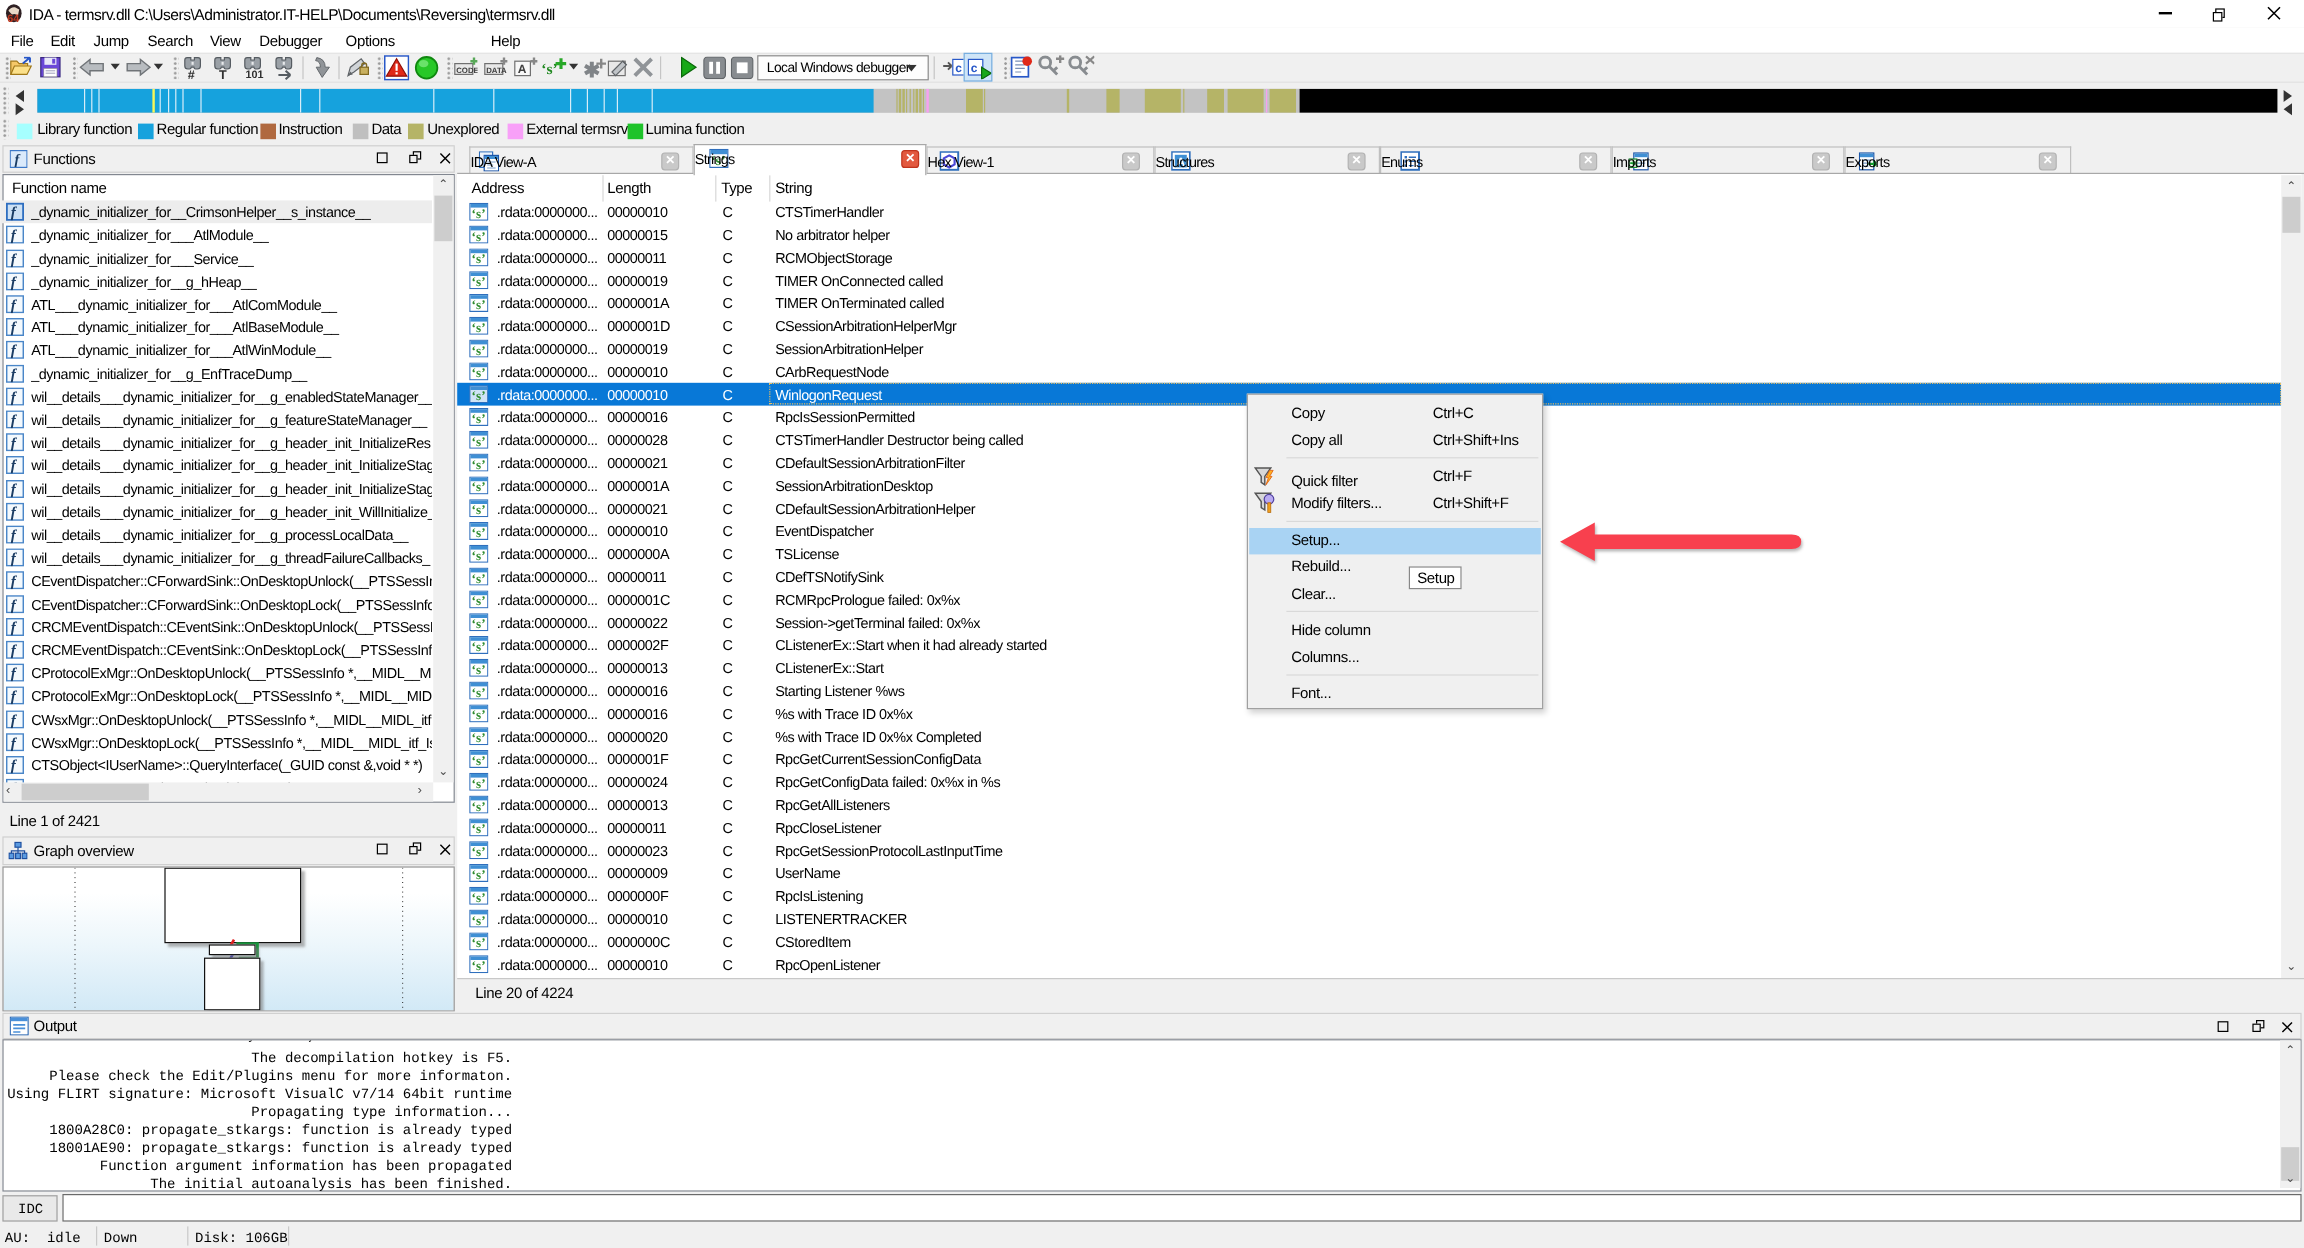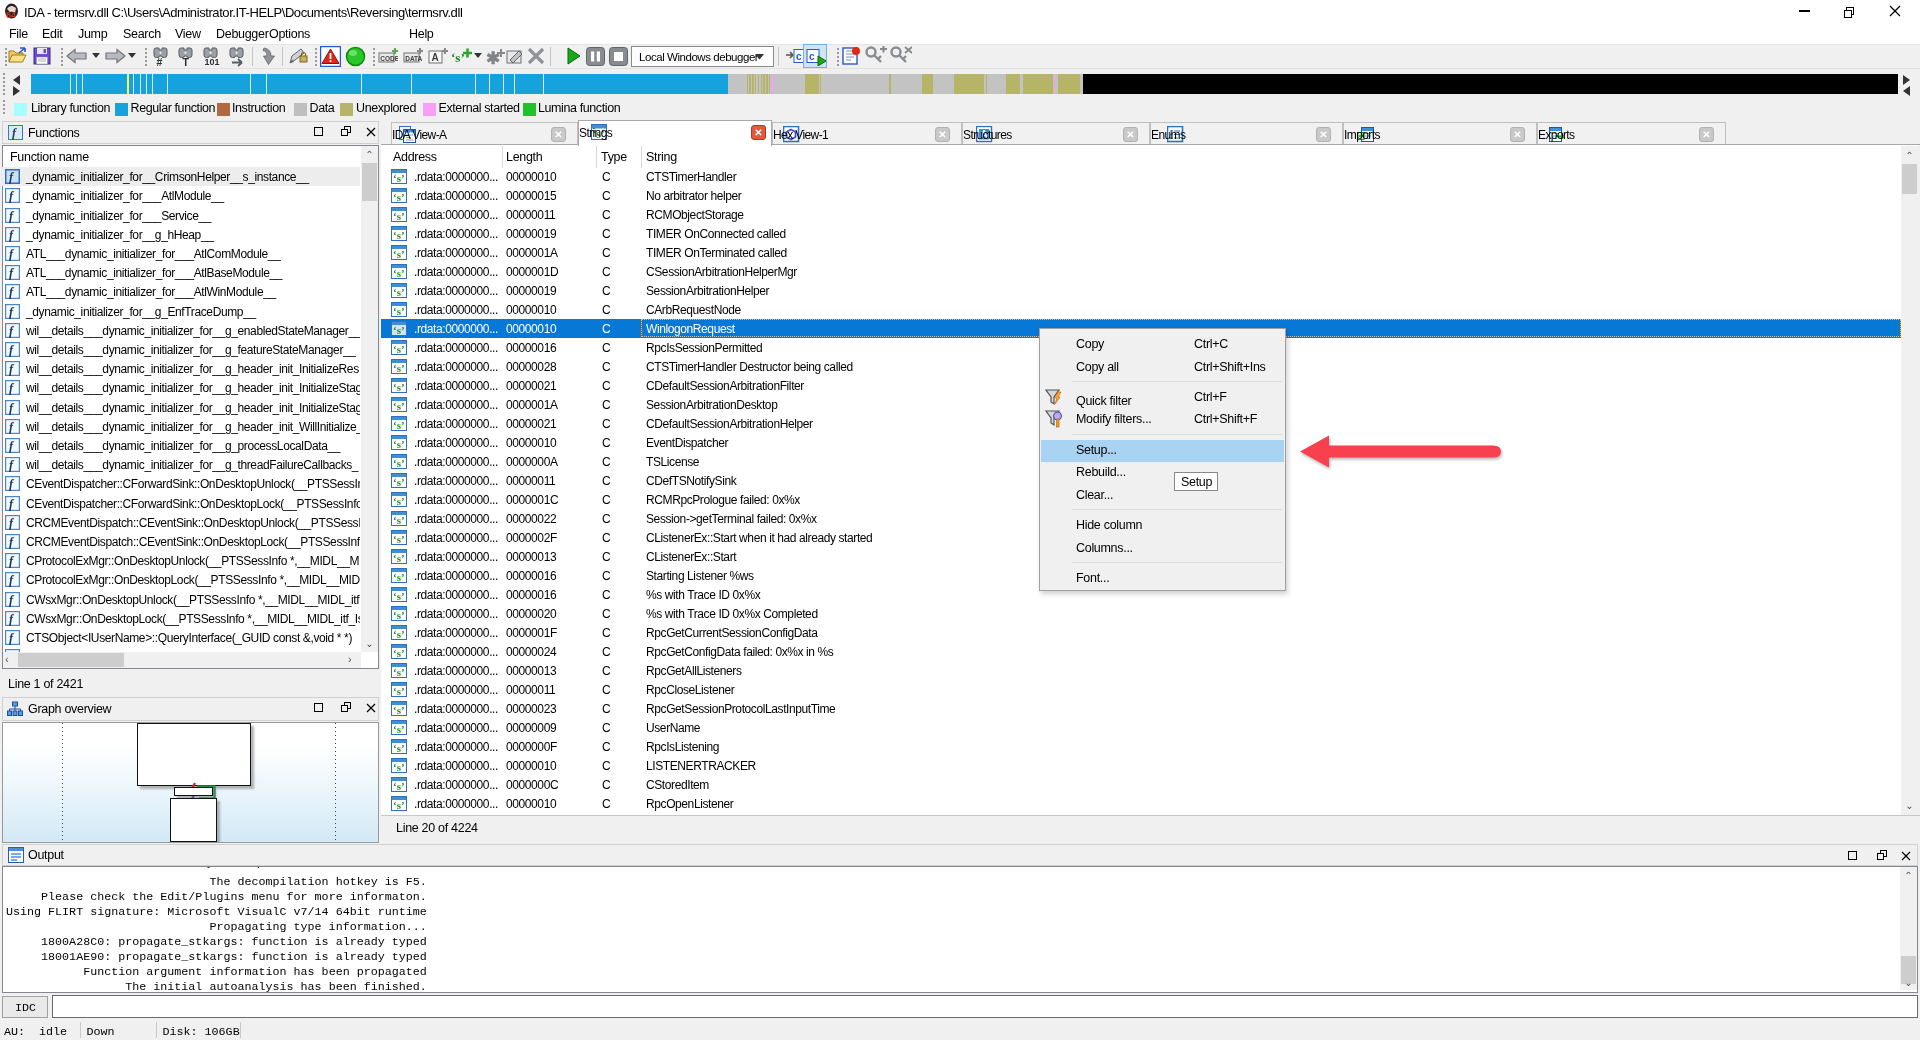--- a/index.html
+++ b/index.html
@@ -48,21 +48,21 @@
     </svg>
 
   <div class="abs" style="left:0;top:23px;width:1920px;height:21px;background:#fff;"></div>
   <div class="abs" style="left:0;top:27px;width:1920px;font-size:12.5px;letter-spacing:-0.3px;">
     <span class="abs" style="left:9px;">File</span>
     <span class="abs" style="left:42px;">Edit</span>
     <span class="abs" style="left:78px;">Jump</span>
     <span class="abs" style="left:123px;">Search</span>
     <span class="abs" style="left:175px;">View</span>
     <span class="abs" style="left:216px;">Debugger</span>
-    <span class="abs" style="left:269px;">Options</span>
+    <span class="abs" style="left:288px;">Options</span>
     <span class="abs" style="left:342px;margin-top:20px;">Windows</span>
     <span class="abs" style="left:409px;">Help</span>
   </div>
 
   <div class="abs" style="left:0;top:44px;width:1920px;height:25px;background:#f0f0f0;border-top:1px solid #e5e5e5;border-bottom:1px solid #e2e2e2;"></div>
   <div id="toolbar">
       <div class="abs hdl" style="left:4px;top:47px;height:19px;"></div>
       <div class="abs hdl" style="left:60px;top:47px;height:19px;"></div>
       <div class="abs hdl" style="left:144px;top:47px;height:19px;"></div>
       <div class="abs hdl" style="left:314px;top:47px;height:19px;"></div>
@@ -272,21 +272,21 @@
       <div class="abs swt" style="left:31px">Library function</div>
       <div class="abs sw" style="left:115px;background:#16a2dd"></div>
       <div class="abs swt" style="left:130.5px">Regular function</div>
       <div class="abs sw" style="left:216.6px;background:#b0693f"></div>
       <div class="abs swt" style="left:232px">Instruction</div>
       <div class="abs sw" style="left:294px;background:#bfbfbf"></div>
       <div class="abs swt" style="left:309.5px">Data</div>
       <div class="abs sw" style="left:340.4px;background:#b5b467"></div>
       <div class="abs swt" style="left:356px">Unexplored</div>
       <div class="abs sw" style="left:423px;background:#f8a0f8"></div>
-      <div class="abs swt" style="left:438.5px">External started</div>
+      <div class="abs swt" style="left:438.5px">External termsrv</div>
       <div class="abs sw" style="left:522.6px;background:#1ec32a"></div>
       <div class="abs swt" style="left:538px">Lumina function</div>
     </div>
 
   <div class="abs" style="left:0;top:118px;width:381px;height:725px;background:#f0f0f0;"></div>
   <div class="abs" style="left:2px;top:121px;width:377px;height:23px;background:#f0f0f0;border:1px solid #d0d0d0;"></div>
   <svg class="abs" style="left:8px;top:125px" width="15" height="15" viewBox="0 0 15 15">
     <rect x="0.5" y="0.5" width="14" height="14" fill="#dbeafb" stroke="#3c78c8"></rect>
     <text x="4" y="12" font-size="12" font-style="italic" font-weight="bold" font-family="Liberation Serif" fill="#1a3c64">f</text>
   </svg>

